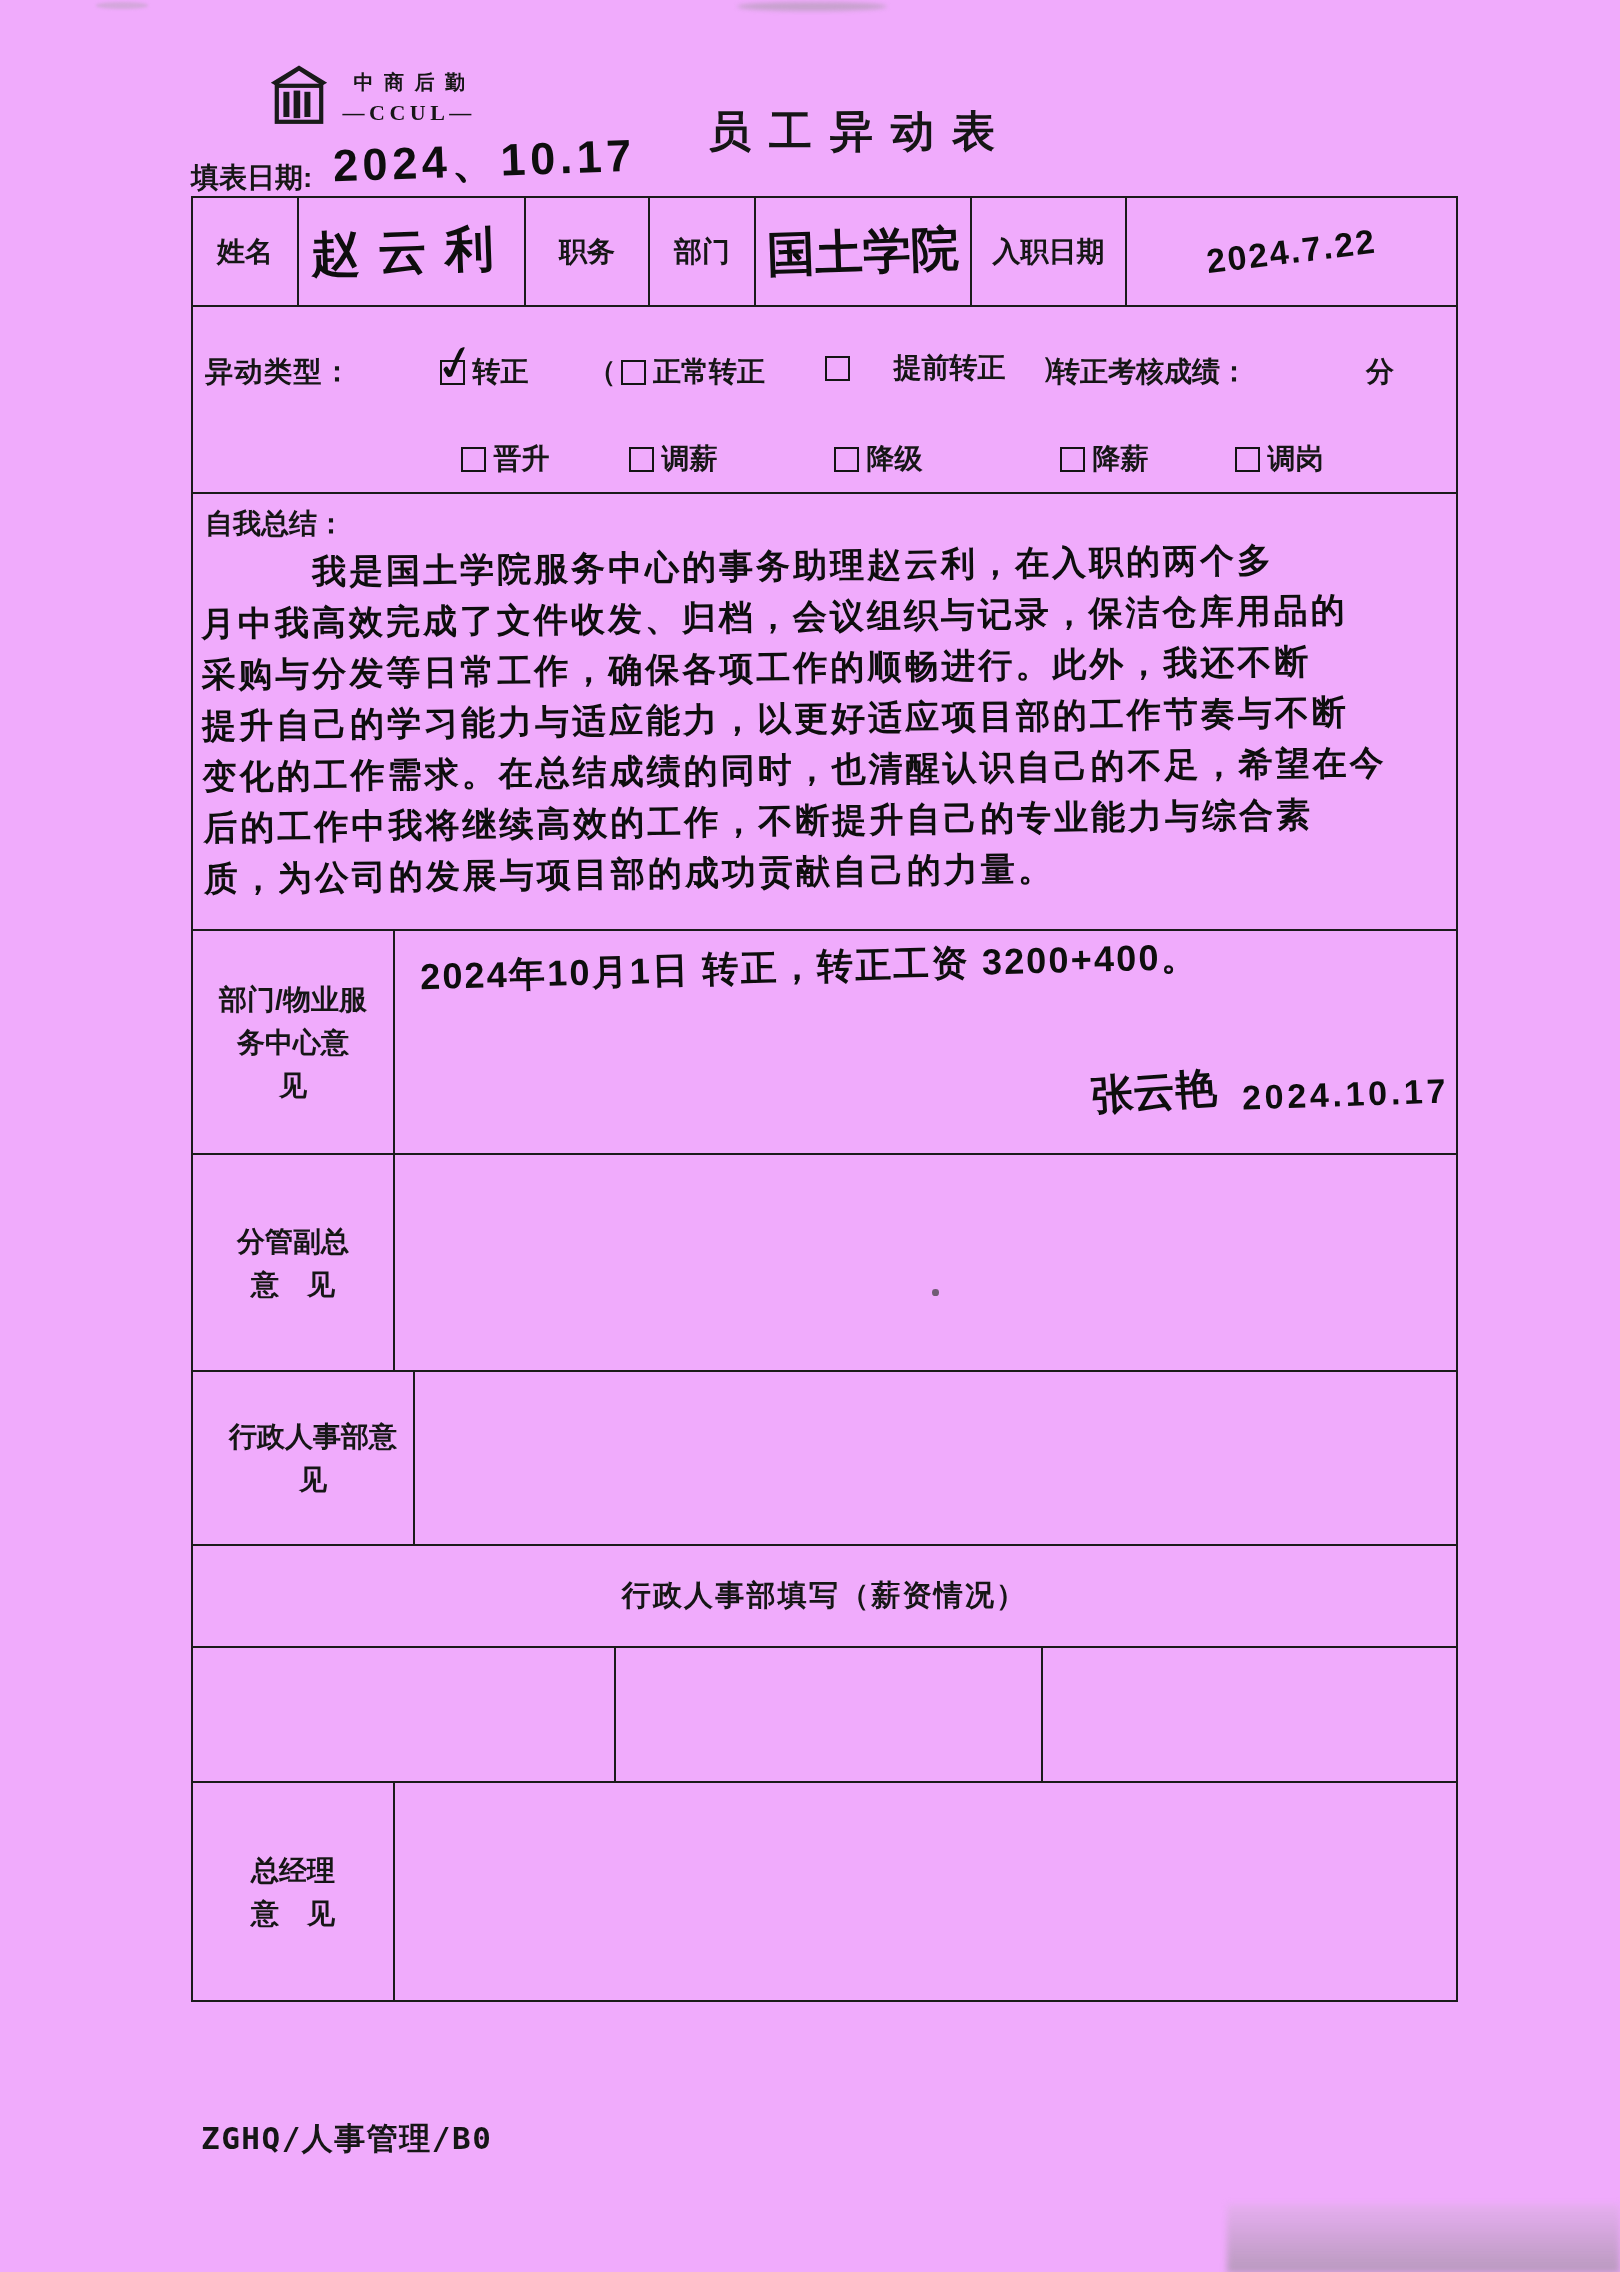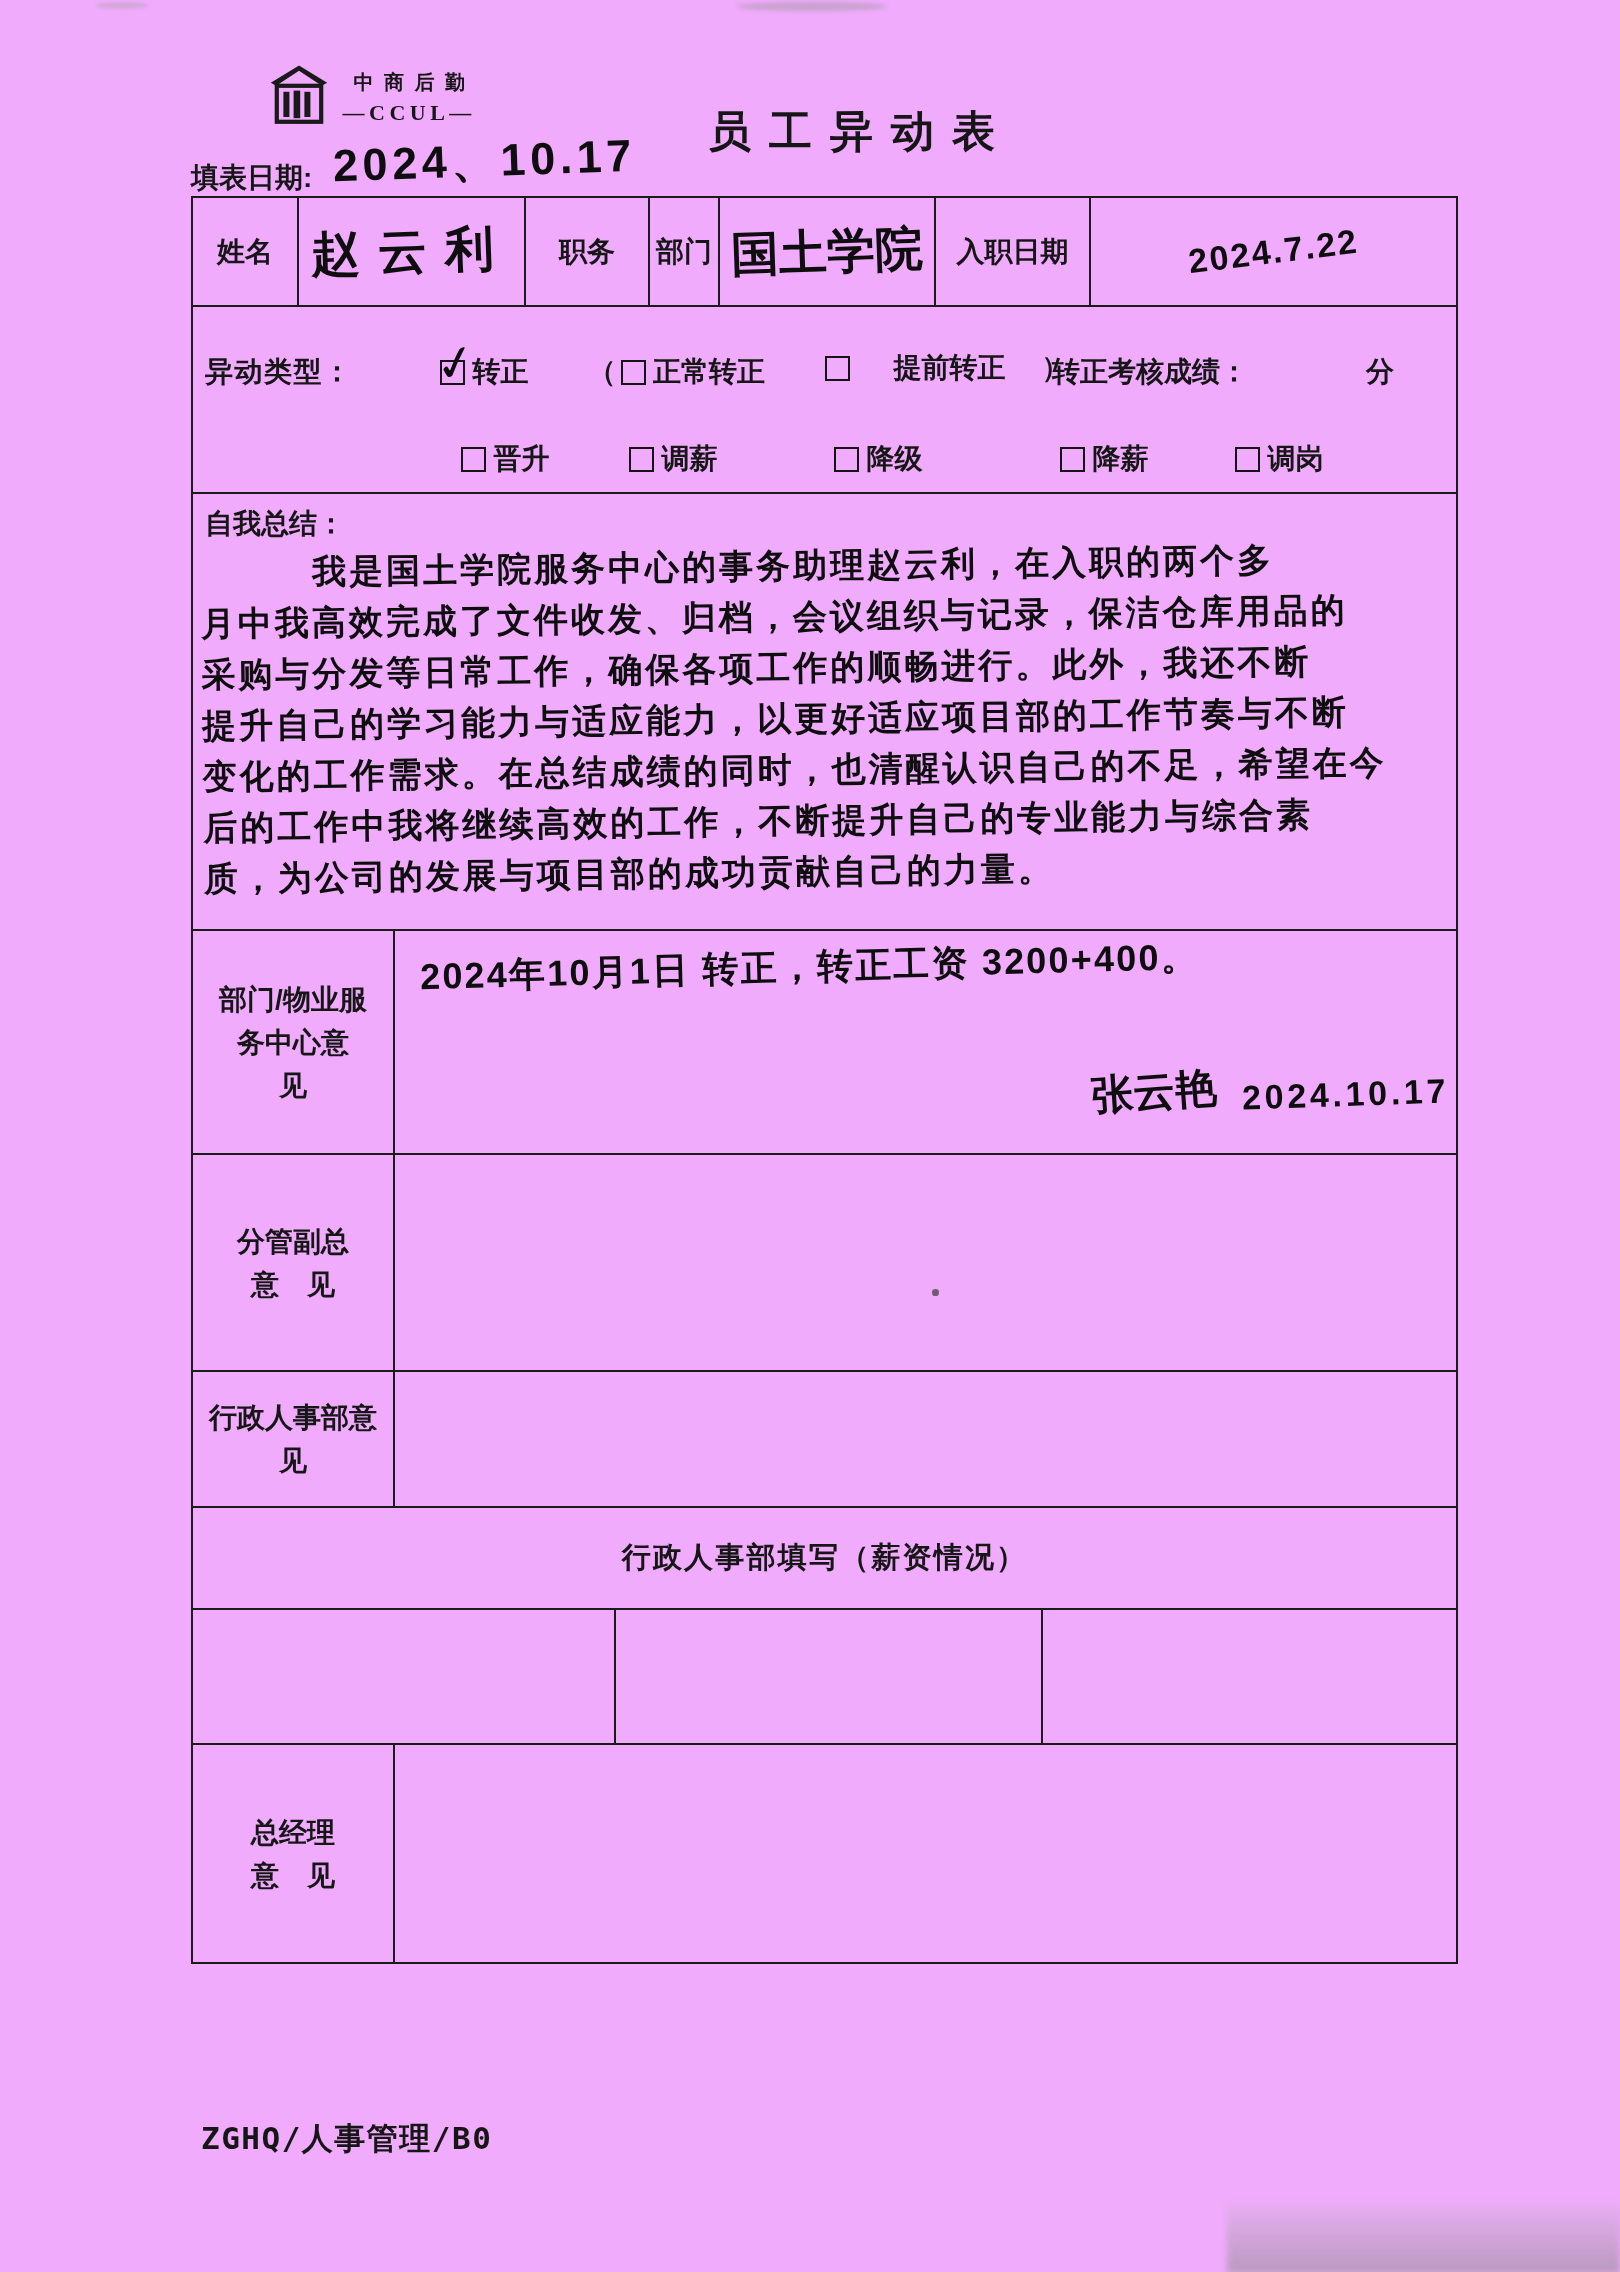--- a/index.html
+++ b/index.html
@@ -33,21 +33,21 @@
   .fill-date-value{position:absolute;left:333px;top:131px;font-size:45px;letter-spacing:4.5px;}
   
   .tbl{position:absolute;left:191px;top:196px;width:1263px;border:2.2px solid #1b1b1b;}
   .tr{display:flex;border-bottom:2.2px solid #1b1b1b;box-sizing:border-box;}
   .tr:last-child{border-bottom:none;}
   .td{border-right:2.2px solid #1b1b1b;box-sizing:border-box;position:relative;flex:none;}
   .td:last-child{border-right:none;flex:1;}
   .cell-lbl{font-size:28px;}
   
   .r1{height:109px;} .r2{height:187px;} .r3{height:437px;} .r4{height:224px;}
-  .r5{height:217px;} .r6{height:136px;} .r7{height:102px;} .r8{height:97px;}
+  .r5{height:217px;} .r6{height:174px;padding-left:20px;} .r7{height:102px;} .r8{height:97px;}
   .r9{height:135px;} .r10{height:217px;}
   
   .cbitem{position:absolute;font-size:28px;font-weight:600;white-space:nowrap;display:flex;align-items:center;}
   .cb{width:21px;height:21px;border:2.2px solid #141414;display:inline-block;margin-right:7.5px;position:relative;flex:none;}
   .tick{position:absolute;left:-7.5px;top:-27px;font-size:49px;font-weight:700;transform:rotate(-12deg);color:#0e0e0e;}
   
   .summary-para{
     position:absolute;left:9px;top:46px;width:1244px;
     font-size:34px;line-height:51px;letter-spacing:3px;
     font-weight:700;color:#0e0e0e;transform:rotate(-0.7deg);
@@ -97,21 +97,21 @@
   <div class="fill-date-value hw">2024、10.17</div>
 
   <div class="tbl">
 
     <div class="tr r1">
       <div class="td center cell-lbl lbl" style="width:106px">姓名</div>
       <div class="td center" style="width:227px">
         <span class="hw" style="font-size:49px;letter-spacing:18px;">赵云利</span>
       </div>
       <div class="td center cell-lbl lbl" style="width:124px">职务</div>
-      <div class="td center cell-lbl lbl" style="width:70px">部门</div>
+      <div class="td center cell-lbl lbl" style="width:106px">部门</div>
       <div class="td center" style="width:216px">
         <span class="hw" style="font-size:48px;">国土学院</span>
       </div>
       <div class="td center cell-lbl lbl" style="width:155px">入职日期</div>
       <div class="td center">
         <span class="hw" style="font-size:34px;transform:rotate(-7deg);letter-spacing:2.2px;">2024.7.22</span>
       </div>
     </div>
 
     <div class="tr r2">

